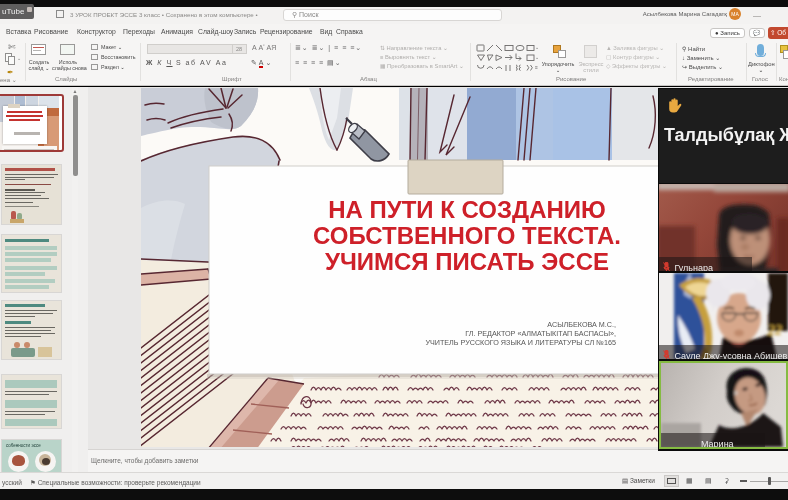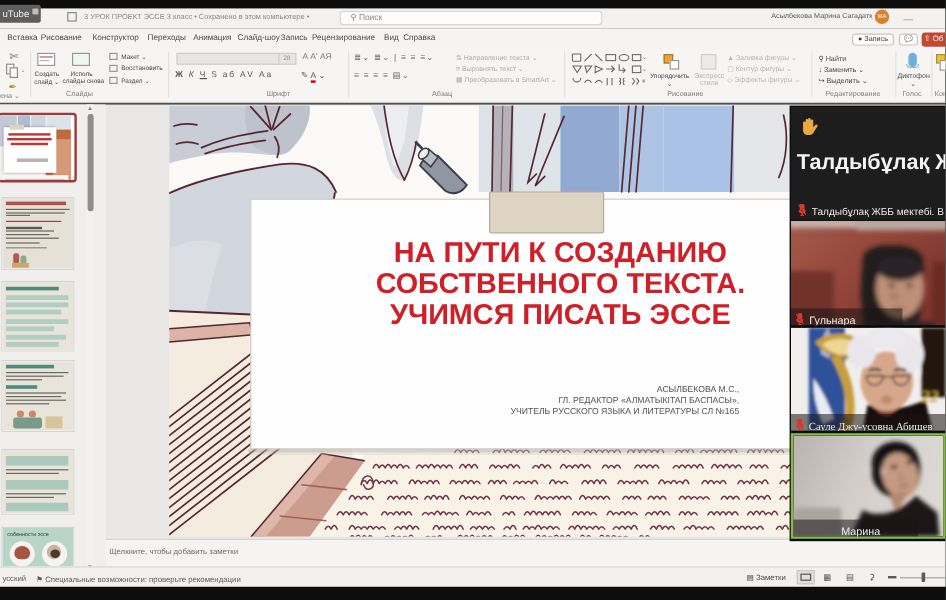--- a/index.html
+++ b/index.html
@@ -471,27 +471,20 @@
 
 <div class="abs" style="left:0;top:489px;width:788px;height:11px;background:#0d0d0d;"></div>
 
 <div id="zoompanel" class="abs" style="left:658px;top:88px;width:130px;height:363px;background:#0b0b0b;">
 
   <div class="abs" style="left:1px;top:1px;width:129px;height:94px;background:#1d1d1d;overflow:hidden;">
     <svg class="abs" style="left:7px;top:8px;" width="16" height="16" viewBox="0 0 14 15">
       <path d="M2.5 8 V5 a1 1 0 0 1 2 0 V3 a1 1 0 0 1 2 0 V2.2 a1 1 0 0 1 2 0 V3.4 a1 1 0 0 1 2 0 V8.5 l1.6-1.8 a1 1 0 0 1 1.6 1.2 L11 12 a4 4 0 0 1-3.6 2.6 H6 A3.6 3.6 0 0 1 2.5 11 Z" fill="#e9a940"></path>
     </svg>
     <div class="abs" style="left:5px;top:36px;font-size:18px;font-weight:bold;color:#f3f3f3;white-space:nowrap;">Талдыбұлақ Ж</div>
-    <div class="abs" style="left:6px;top:77px;width:124px;height:13px;">
-      <svg width="7" height="10" viewBox="0 0 7 10" style="vertical-align:-1px;">
-          <path d="M2 1.5 a1.5 1.5 0 0 1 3 0 V5 a1.5 1.5 0 0 1-3 0 Z M1 5 a2.5 2.5 0 0 0 5 0 M3.5 7.8 V9.4 M2 9.4 h3" stroke="#d33a2e" stroke-width="1" fill="#d33a2e"></path>
-          <line x1="0.5" y1="0.5" x2="6.5" y2="9" stroke="#d33a2e" stroke-width="1"></line>
-        </svg>
-      <span style="color:#e8e8e8;font-size:8.4px;">Талдыбұлақ ЖББ мектебі. В</span>
-    </div>
   </div>
 
   <div class="abs" style="left:1px;top:96px;width:129px;height:87px;overflow:hidden;">
     <svg width="129" height="87" viewBox="0 0 129 87">
       <defs>
         <filter id="b2" x="-20%" y="-20%" width="140%" height="140%">
             <feGaussianBlur stdDeviation="2"></feGaussianBlur>
           </filter>
         <linearGradient id="wall2" x1="0" y1="0" x2="1" y2="0.6">
           <stop offset="0" stop-color="#a25a4b"></stop>
@@ -552,21 +545,21 @@
         <ellipse cx="99" cy="22" rx="12" ry="15" fill="#eae7ec"></ellipse>
         <ellipse cx="79" cy="9" rx="17" ry="9" fill="#ece9ee"></ellipse>
         <path d="M65 36 q6 -3 10 0 M86 36 q6 -3 10 0" stroke="#54402f" stroke-width="2" fill="none"></path>
         <path d="M63 40 h14 M85 40 h14 M77 41 h8" stroke="#46403a" stroke-width="1.3" fill="none"></path>
         <path d="M63 40 q0 8 7 8 q6 0 7 -8 M85 40 q0 8 7 8 q6 0 7 -8" stroke="#46403a" stroke-width="1.2" fill="none"></path>
         <ellipse cx="80" cy="60" rx="5" ry="3.5" fill="#c08a6c"></ellipse>
         <path d="M71 68 q9 5 17 0 q-4 5 -8 5 q-5 0 -9 -5" fill="#a94a40"></path>
         <text x="109" y="62" font-size="14" fill="#c9a23c" font-family="Liberation Serif,serif" font-style="italic" font-weight="bold">22</text>
       </g>
     </svg>
-    <div class="abs" style="left:0px;top:72px;width:129px;height:14px;background:rgba(25,20,20,.55);font-family:Liberation Serif, serif;">
+    <div class="abs" style="left:0px;top:72px;width:129px;height:14px;background:rgba(25,20,20,.55);">
       <svg width="7" height="10" viewBox="0 0 7 10" style="vertical-align:-1px;margin-left:4px;">
           <path d="M2 1.5 a1.5 1.5 0 0 1 3 0 V5 a1.5 1.5 0 0 1-3 0 Z M1 5 a2.5 2.5 0 0 0 5 0 M3.5 7.8 V9.4 M2 9.4 h3" stroke="#d33a2e" stroke-width="1" fill="#d33a2e"></path>
           <line x1="0.5" y1="0.5" x2="6.5" y2="9" stroke="#d33a2e" stroke-width="1"></line>
         </svg>
       <span style="color:#ececec;font-size:9px;">Сауле Джу-усовна Абишев</span>
     </div>
   </div>
 
   <div class="abs" style="left:1px;top:273px;width:129px;height:88px;border:2px solid #85bb42;overflow:hidden;">
     <svg width="125" height="84" viewBox="0 0 125 84">

